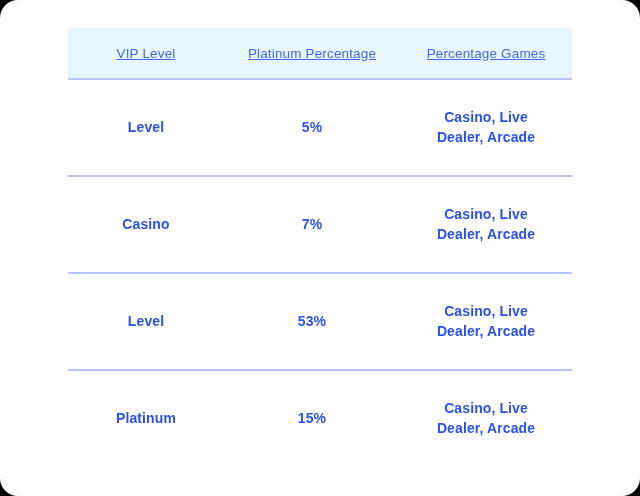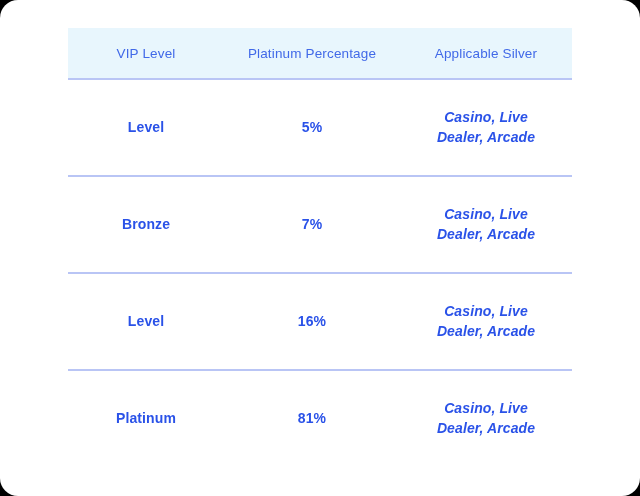--- a/index.html
+++ b/index.html
@@ -52,97 +52,97 @@
     padding: 0;
     margin: 0;
     text-align: center;
     vertical-align: middle;
     font-size: 13.5px;
     font-weight: 400;
     color: #4169e8;
     letter-spacing: 0.15px;
     border-bottom: 2px solid #b9c5f5;
     white-space: nowrap;
+    text-decoration: underline;
   }
 
   
   tbody td {
     height: 95px;
     padding: 0 4px;
     text-align: center;
     vertical-align: middle;
     font-size: 14px;
     font-weight: 700;
     color: #2a52e8;
     letter-spacing: 0.1px;
     border-bottom: 2px solid #b9c5f5;
     line-height: 1.35;
   }
   tbody tr:last-child td {
     border-bottom: none;
   }
   tbody td.games {
     line-height: 1.4;
-    font-style: italic;
   }
   .games-line { display: block; }
 </style>
 </head>
 <body>
 
 <div class="card">
 
   <div class="table-wrap">
     <table class="vip-table">
       <colgroup>
         <col class="c1">
         <col class="c2">
         <col class="c3">
       </colgroup>
 
       <thead>
         <tr>
           <th>VIP Level</th>
           <th>Platinum Percentage</th>
-          <th>Applicable Silver</th>
+          <th>Percentage Games</th>
         </tr>
       </thead>
 
       <tbody>
 
         <tr>
           <td>Level</td>
           <td>5%</td>
           <td class="games">
             <span class="games-line">Casino, Live</span>
             <span class="games-line">Dealer, Arcade</span>
           </td>
         </tr>
 
         <tr>
-          <td>Bronze</td>
+          <td>Casino</td>
           <td>7%</td>
           <td class="games">
             <span class="games-line">Casino, Live</span>
             <span class="games-line">Dealer, Arcade</span>
           </td>
         </tr>
 
         <tr>
           <td>Level</td>
-          <td>16%</td>
+          <td>53%</td>
           <td class="games">
             <span class="games-line">Casino, Live</span>
             <span class="games-line">Dealer, Arcade</span>
           </td>
         </tr>
 
         <tr>
           <td>Platinum</td>
-          <td>81%</td>
+          <td>15%</td>
           <td class="games">
             <span class="games-line">Casino, Live</span>
             <span class="games-line">Dealer, Arcade</span>
           </td>
         </tr>
 
       </tbody>
     </table>
   </div>
 

